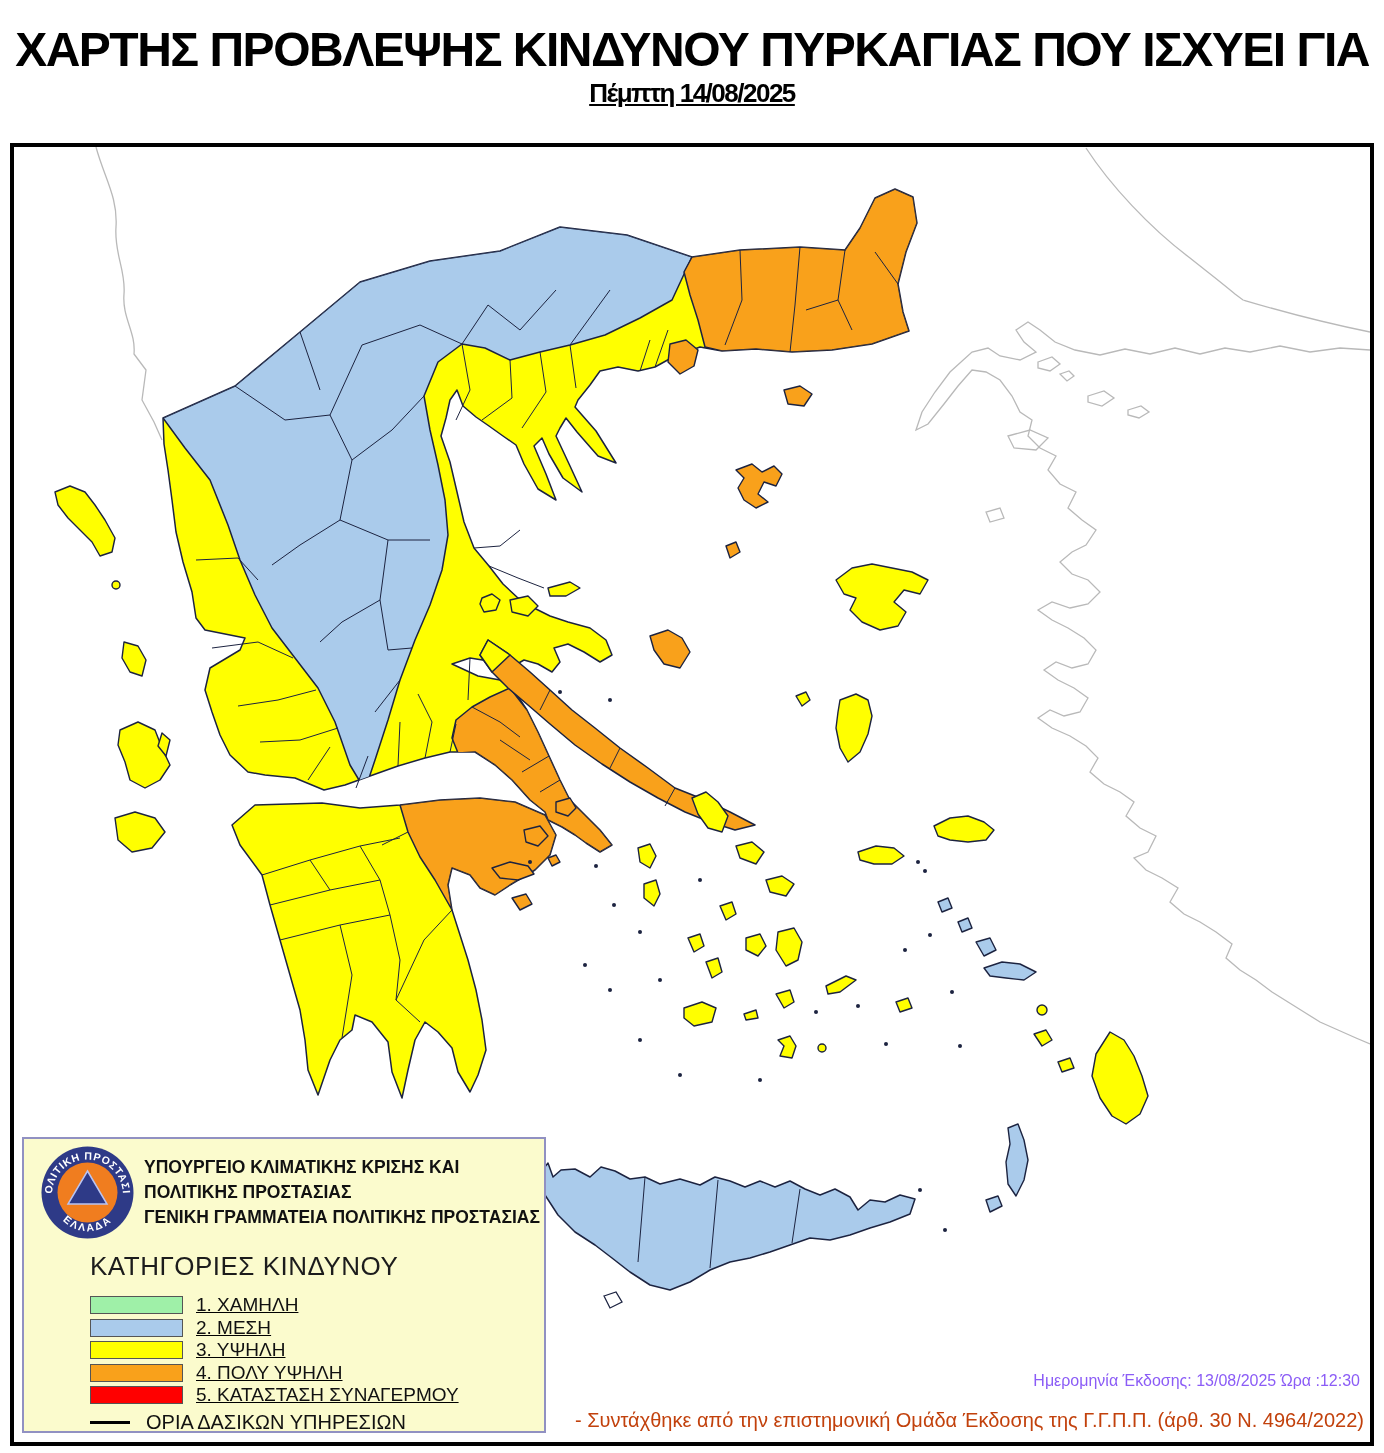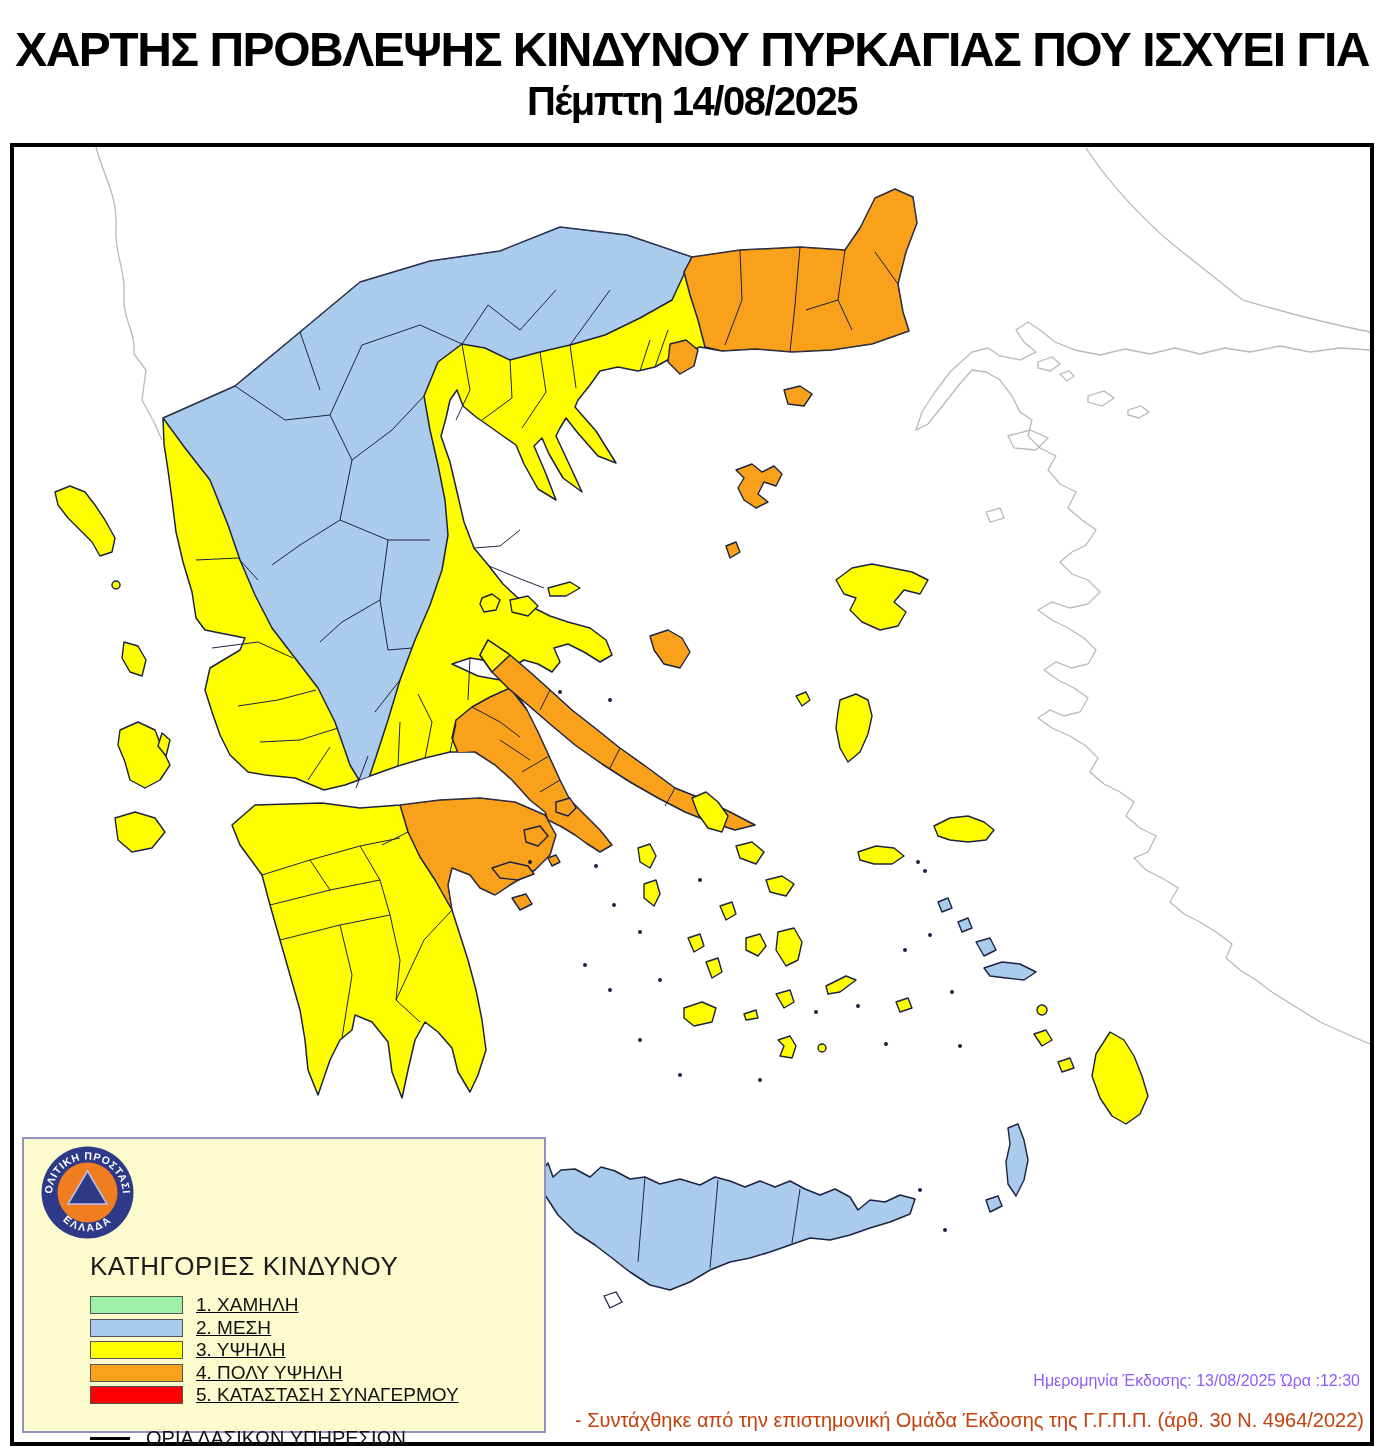--- a/index.html
+++ b/index.html
@@ -1,37 +1,37 @@
 <!DOCTYPE html>
 <html><head>
 <meta charset="utf-8">
 <style>
   html,body{margin:0;padding:0;background:#ffffff;}
   body{width:1384px;height:1453px;position:relative;overflow:hidden;
        font-family:"Liberation Sans",sans-serif;color:#000;}
   .title{position:absolute;left:0;top:22px;width:100%;text-align:center;
          font-weight:700;letter-spacing:-1.5px;line-height:1.16;}
   .title .l1{font-size:48px;}
-  .title .l2{font-size:40px;}
+  .title .l2{font-size:26px;text-decoration:underline;}
   .map-frame{position:absolute;left:10px;top:143px;width:1356px;height:1295px;
              border:4px solid #000;background:#fff;}
   .map-frame svg.mapart{position:absolute;left:0;top:0;}
   
   .legend{position:absolute;left:8px;top:990px;width:520px;height:292px;
           background:#fbfbcd;border:2px solid #9191c2;}
   .logo{position:absolute;left:16px;top:6px;width:95px;height:95px;}
   .ministry{position:absolute;left:120px;top:16px;font-size:17.5px;font-weight:700;
             line-height:25px;color:#111;}
   .cat-head{position:absolute;left:66px;top:112px;font-size:26px;color:#1c1c1c;
             letter-spacing:0.5px;}
   .leg-rows{position:absolute;left:66px;top:155px;text-decoration:underline;}
   .leg-row{display:flex;align-items:center;height:22.5px;}
   .swatch{width:93px;height:18px;border:1px solid #555;box-sizing:border-box;flex:none;}
   .leg-label{margin-left:13px;font-size:19px;color:#111;white-space:nowrap;}
-  .boundary-row{position:absolute;left:66px;top:288px;display:flex;align-items:center;justify-content:flex-end;}
+  .boundary-row{position:absolute;left:66px;top:272px;display:flex;align-items:center;justify-content:flex-end;}
   .boundary-line{width:40px;height:0;border-top:3px solid #000;flex:none;}
   .boundary-label{margin-left:16px;font-size:20px;color:#111;white-space:nowrap;}
   
   .issue-line{position:absolute;right:10px;top:1225px;font-size:16px;color:#8b5cf6;}
   .note-line{position:absolute;right:6px;top:1262px;font-size:20px;color:#c2410c;}
 </style>
 </head>
 <body>
 
 <div class="title">
@@ -201,20 +201,25 @@
       <circle cx="47.5" cy="47.5" r="30" fill="#f07d1f"></circle>
       <path d="M47.5,26 L67,59 L28,59 Z" fill="#2e3a87" stroke="#b9c4f2" stroke-width="1.5"></path>
       <text font-size="10.5" font-weight="bold" fill="#ffffff" letter-spacing="0.8" font-family="Liberation Sans, sans-serif">
         <textPath href="#arcTop" startOffset="50%" text-anchor="middle">ΠΟΛΙΤΙΚΗ ΠΡΟΣΤΑΣΙΑ</textPath>
       </text>
       <text font-size="10.5" font-weight="bold" fill="#ffffff" letter-spacing="2" font-family="Liberation Sans, sans-serif">
         <textPath href="#arcBottom" startOffset="50%" text-anchor="middle">ΕΛΛΑΔΑ</textPath>
       </text>
     </svg>
 
+    <div class="ministry">
+      <div>ΥΠΟΥΡΓΕΙΟ  ΚΛΙΜΑΤΙΚΗΣ ΚΡΙΣΗΣ ΚΑΙ</div>
+      <div>ΠΟΛΙΤΙΚΗΣ ΠΡΟΣΤΑΣΙΑΣ</div>
+      <div>ΓΕΝΙΚΗ ΓΡΑΜΜΑΤΕΙΑ ΠΟΛΙΤΙΚΗΣ ΠΡΟΣΤΑΣΙΑΣ</div>
+    </div>
 
     <div class="cat-head">ΚΑΤΗΓΟΡΙΕΣ ΚΙΝΔΥΝΟΥ</div>
 
     <div class="leg-rows">
       <div class="leg-row">
         <span class="swatch" style="background-color: rgb(159, 240, 168);"></span>
         <span class="leg-label">1. ΧΑΜΗΛΗ</span>
       </div>
       <div class="leg-row">
         <span class="swatch" style="background-color: rgb(170, 203, 235);"></span>

